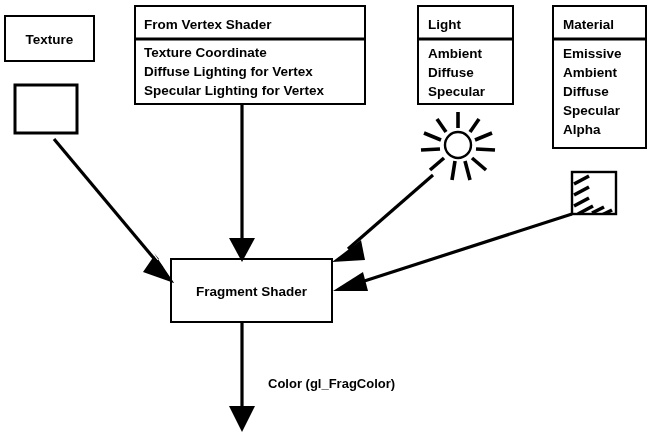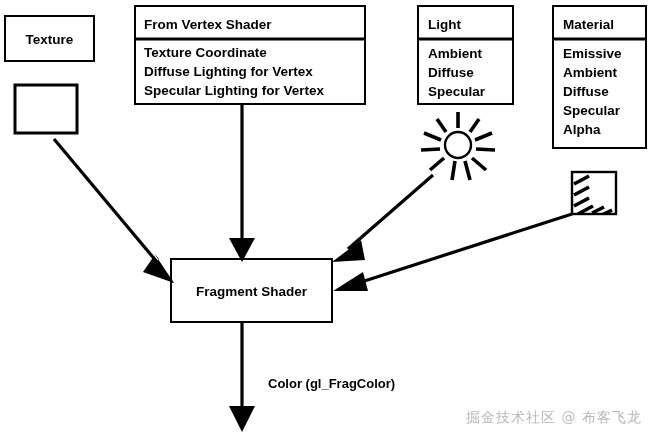--- a/index.html
+++ b/index.html
@@ -217,15 +217,14 @@
     </g>
 
     <g>
       <line class="arrow-line" x1="242" y1="322" x2="242" y2="418"></line>
       <polygon class="arrow-head" points="242,432 229,406 255,406"></polygon>
       <text class="edge-label" x="268" y="388">Color (gl_FragColor)</text>
     </g>
 
   </svg>
 
-  <div class="watermark">掘金技术社区 @ 布客飞龙</div>
 
 </div>
 
 </body></html>

